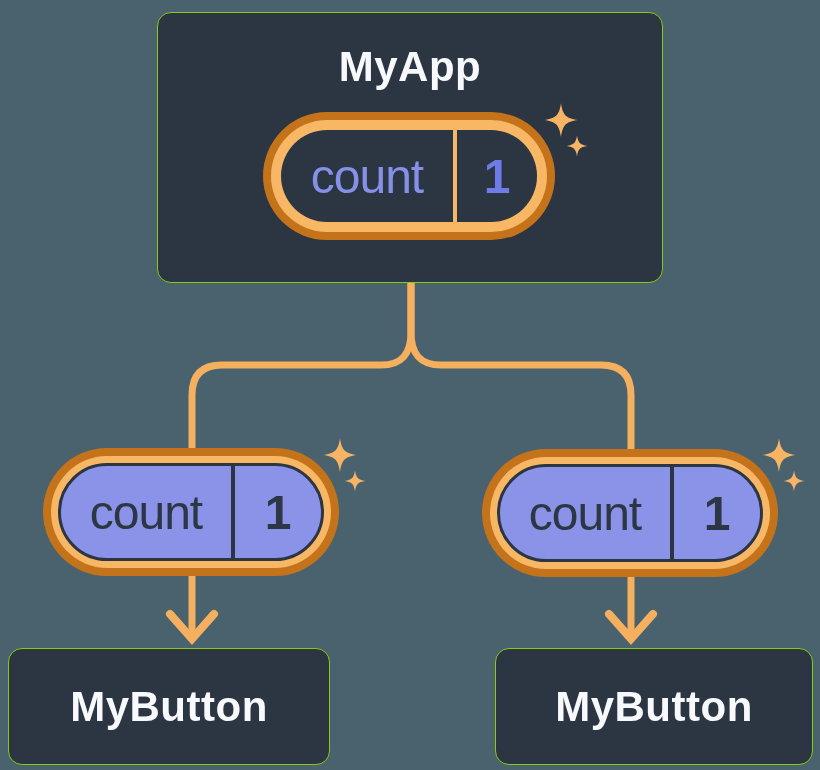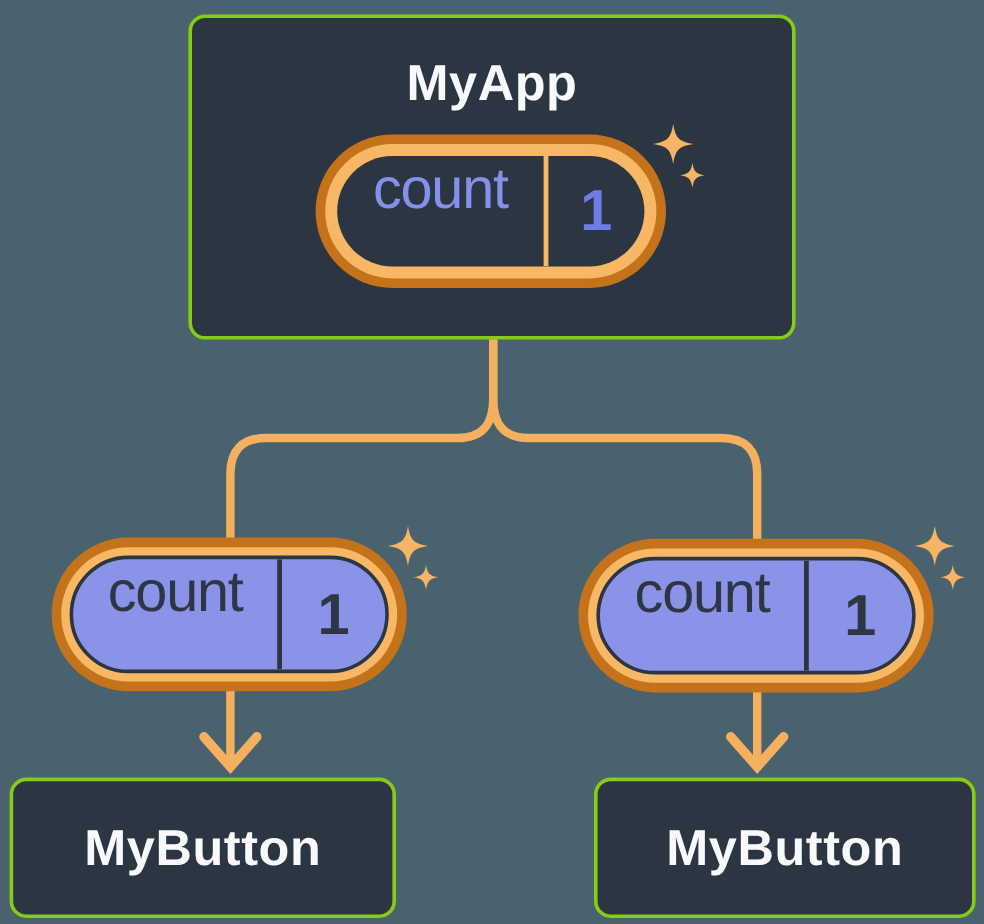--- a/index.html
+++ b/index.html
@@ -20,21 +20,21 @@
     width: 820px; height: 770px;
     pointer-events: none;
   }
   #connector-layer { z-index: 1; }
   #sparkle-layer   { z-index: 4; }
 
   .card {
     position: absolute;
     box-sizing: border-box;
     background: #2c3542;
-    border: 3px solid #84cc16;
+    border: 1px solid #84cc16;
     border-radius: 14px;
     z-index: 2;
   }
   #card-root {
     left: 157px; top: 12px;
     width: 506px; height: 271px;
   }
   #card-child-0 {
     left: 8px; top: 648px;
     width: 322px; height: 117px;
@@ -99,21 +99,21 @@
     display: flex; align-items: stretch;
     overflow: hidden;
   }
   .pill-body-child .state-label,
   .pill-body-child .state-value { color: #2d3644; }
   .pill-body-child .pill-divider { background: #2c3542; }
 
   .state-label-cell {
     flex: 0 0 auto;
     width: 170px;
-    display: flex; justify-content: center;
+    display: flex; align-items: center; justify-content: center;
   }
   #pill-root .state-label-cell { width: 172px; }
   .pill-divider { flex: 0 0 4px; }
   .state-value-cell {
     flex: 1 1 auto;
     display: flex; align-items: center; justify-content: center;
   }
   .state-label {
     font-size: 48px;
     letter-spacing: -1px;

